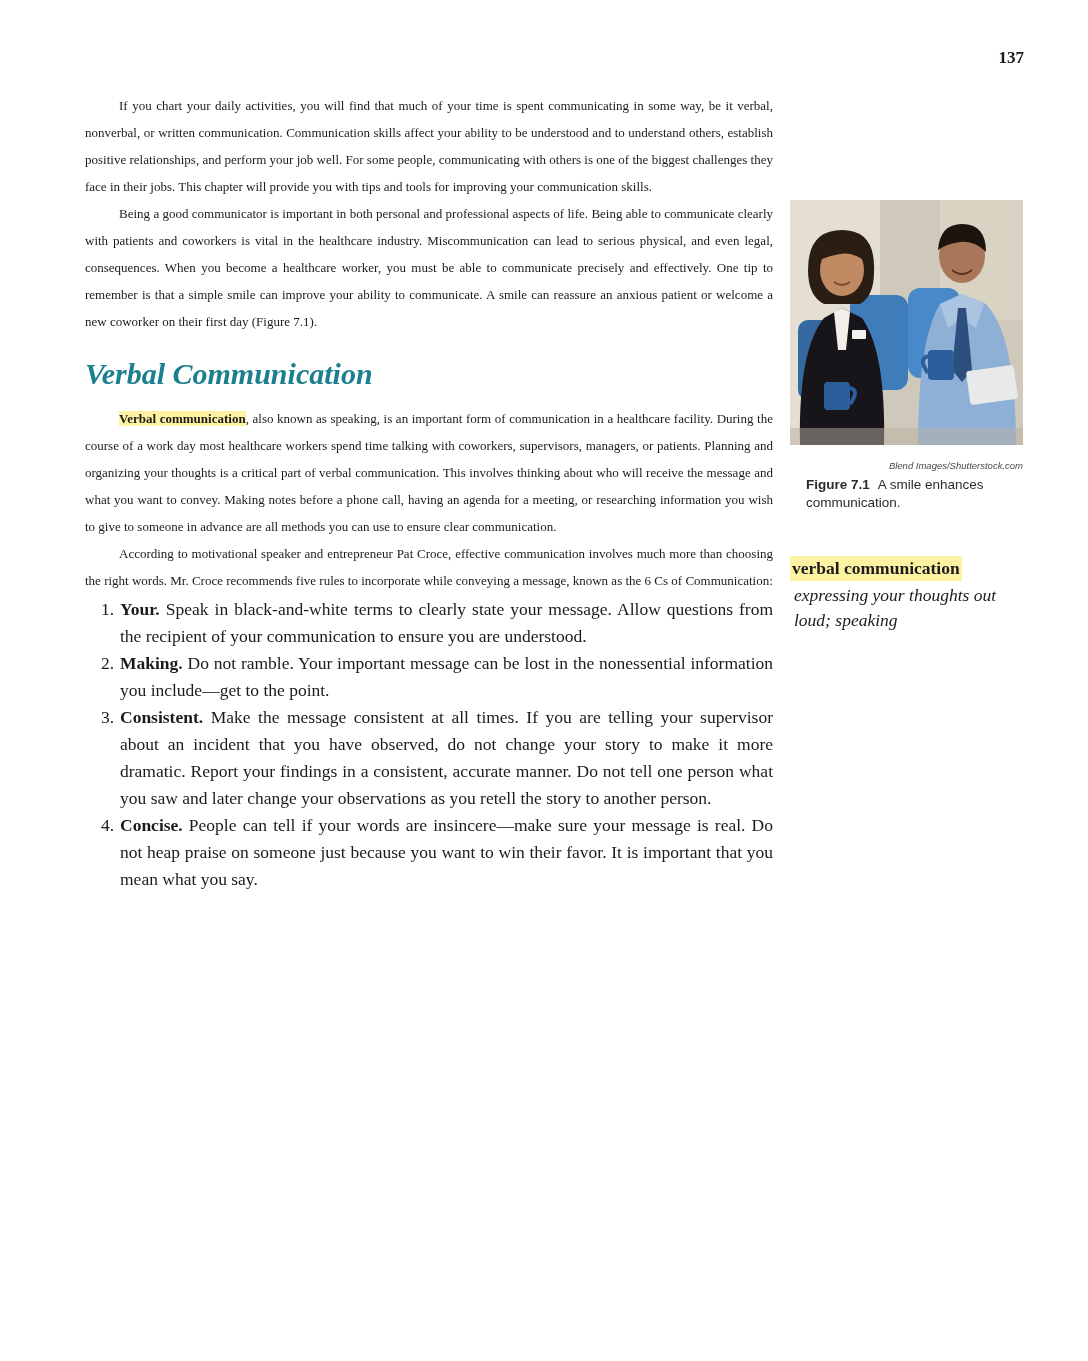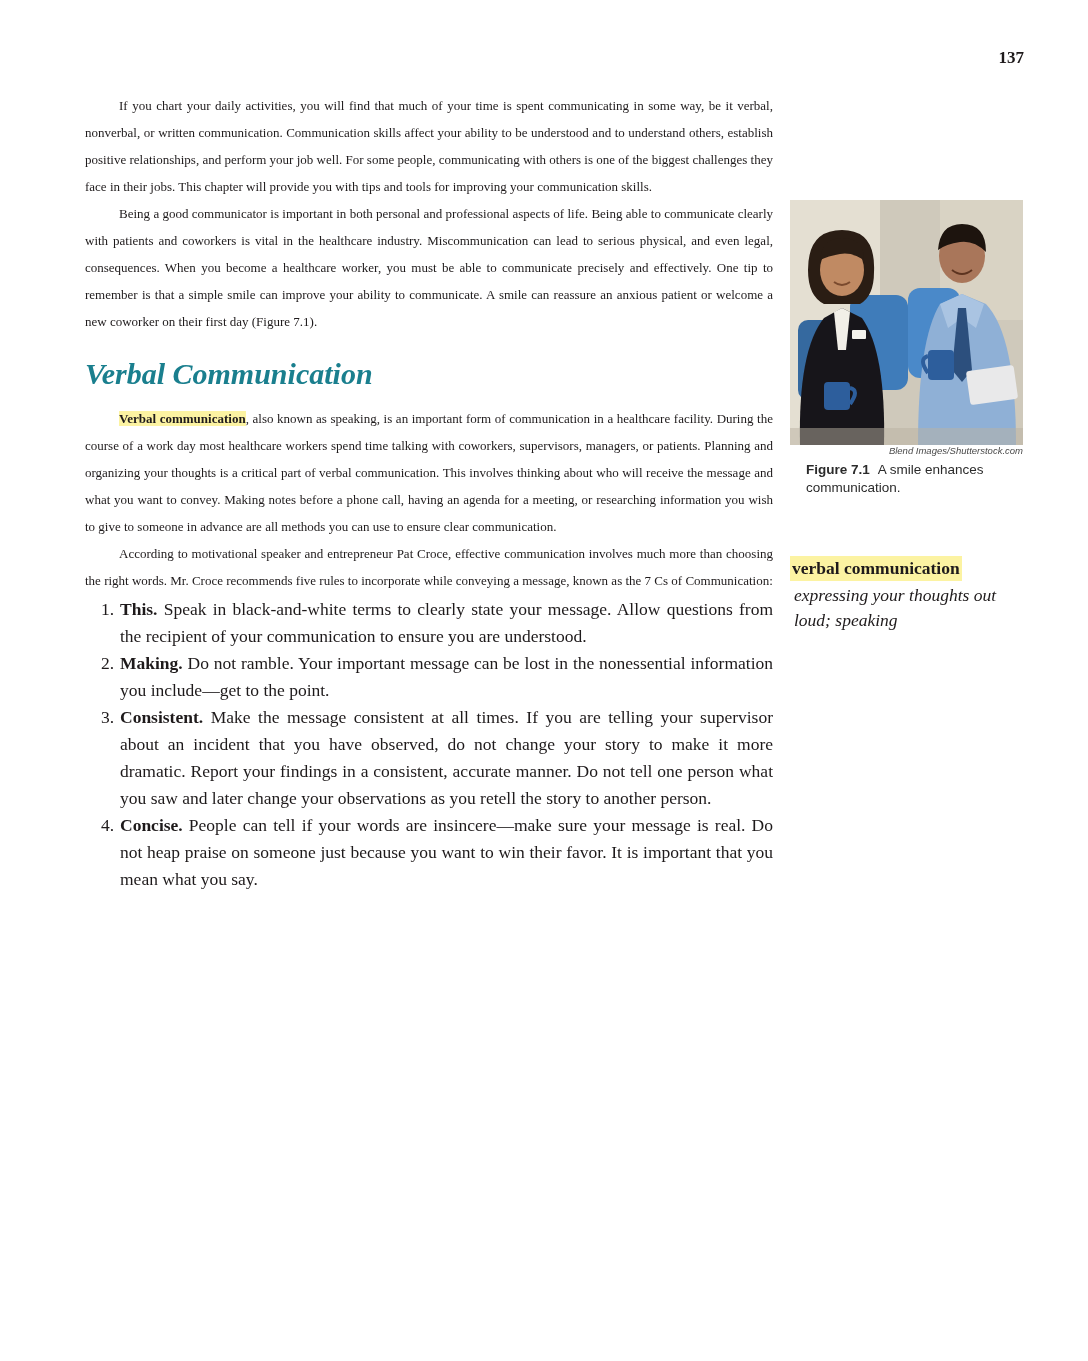--- a/index.html
+++ b/index.html
@@ -73,21 +73,21 @@
     height: 245px;
     display: block;
     background: #d8d4c9;
   }
   .figure-credit {
     font-family: "Liberation Sans", sans-serif;
     font-style: italic;
     font-size: 9.5px;
     color: #4a4a4a;
     text-align: right;
-    margin-top: 0;
+    margin-top: 15px;
   }
   .figure-caption {
     font-family: "Liberation Sans", sans-serif;
     font-size: 13.5px;
     line-height: 18px;
     color: #2b2b2b;
     margin-top: 5px;
     margin-left: 16px;
   }
   .figure-caption .cap-label { font-weight: bold; margin-right: 8px; }
@@ -118,26 +118,26 @@
 
   <div class="page-number">137</div>
 
   <div class="main-col">
     <p class="body-para">If you chart your daily activities, you will find that much of your time is spent communicating in some way, be it verbal, nonverbal, or written communication. Communication skills affect your ability to be understood and to understand others, establish positive relationships, and perform your job well. For some people, communicating with others is one of the biggest challenges they face in their jobs. This chapter will provide you with tips and tools for improving your communication skills.</p>
     <p class="body-para">Being a good communicator is important in both personal and professional aspects of life. Being able to communicate clearly with patients and coworkers is vital in the healthcare industry. Miscommunication can lead to serious physical, and even legal, consequences. When you become a healthcare worker, you <span class="i">must</span> be able to communicate precisely and effectively. One tip to remember is that a simple smile can improve your ability to communicate. A smile can reassure an anxious patient or welcome a new coworker on their first day (Figure 7.1).</p>
 
     <h2 class="section-heading">Verbal Communication</h2>
 
     <p class="body-para"><span class="b hl">Verbal communication</span>, also known as <span class="i">speaking</span>, is an important form of communication in a healthcare facility. During the course of a work day most healthcare workers spend time talking with coworkers, supervisors, managers, or patients. Planning and organizing your thoughts is a critical part of verbal communication. This involves thinking about who will receive the message and what you want to convey. Making notes before a phone call, having an agenda for a meeting, or researching information you wish to give to someone in advance are all methods you can use to ensure clear communication.</p>
-    <p class="body-para">According to motivational speaker and entrepreneur Pat Croce, effective communication involves much more than choosing the right words. Mr. Croce recommends five rules to incorporate while conveying a message, known as the <span class="i">7 Cs of Communication</span>:</p>
+    <p class="body-para">According to motivational speaker and entrepreneur Pat Croce, effective communication involves much more than choosing the right words. Mr. Croce recommends five rules to incorporate while conveying a message, known as the <span class="i">6 Cs of Communication</span>:</p>
 
     <div class="c-list">
       <div class="list-item">
         <span class="li-num">1.</span>
-        <span class="li-text"><span class="b">This.</span> Speak in black-and-white terms to clearly state your message. Allow questions from the recipient of your communication to ensure you are understood.</span>
+        <span class="li-text"><span class="b">Your.</span> Speak in black-and-white terms to clearly state your message. Allow questions from the recipient of your communication to ensure you are understood.</span>
       </div>
       <div class="list-item">
         <span class="li-num">2.</span>
         <span class="li-text"><span class="b">Making.</span> Do not ramble. Your important message can be lost in the nonessential information you include—get to the point.</span>
       </div>
       <div class="list-item">
         <span class="li-num">3.</span>
         <span class="li-text"><span class="b">Consistent.</span> Make the message consistent at all times. If you are telling your supervisor about an incident that you have observed, do not change your story to make it more dramatic. Report your findings in a consistent, accurate manner. Do not tell one person what you saw and later change your observations as you retell the story to another person.</span>
       </div>
       <div class="list-item">

